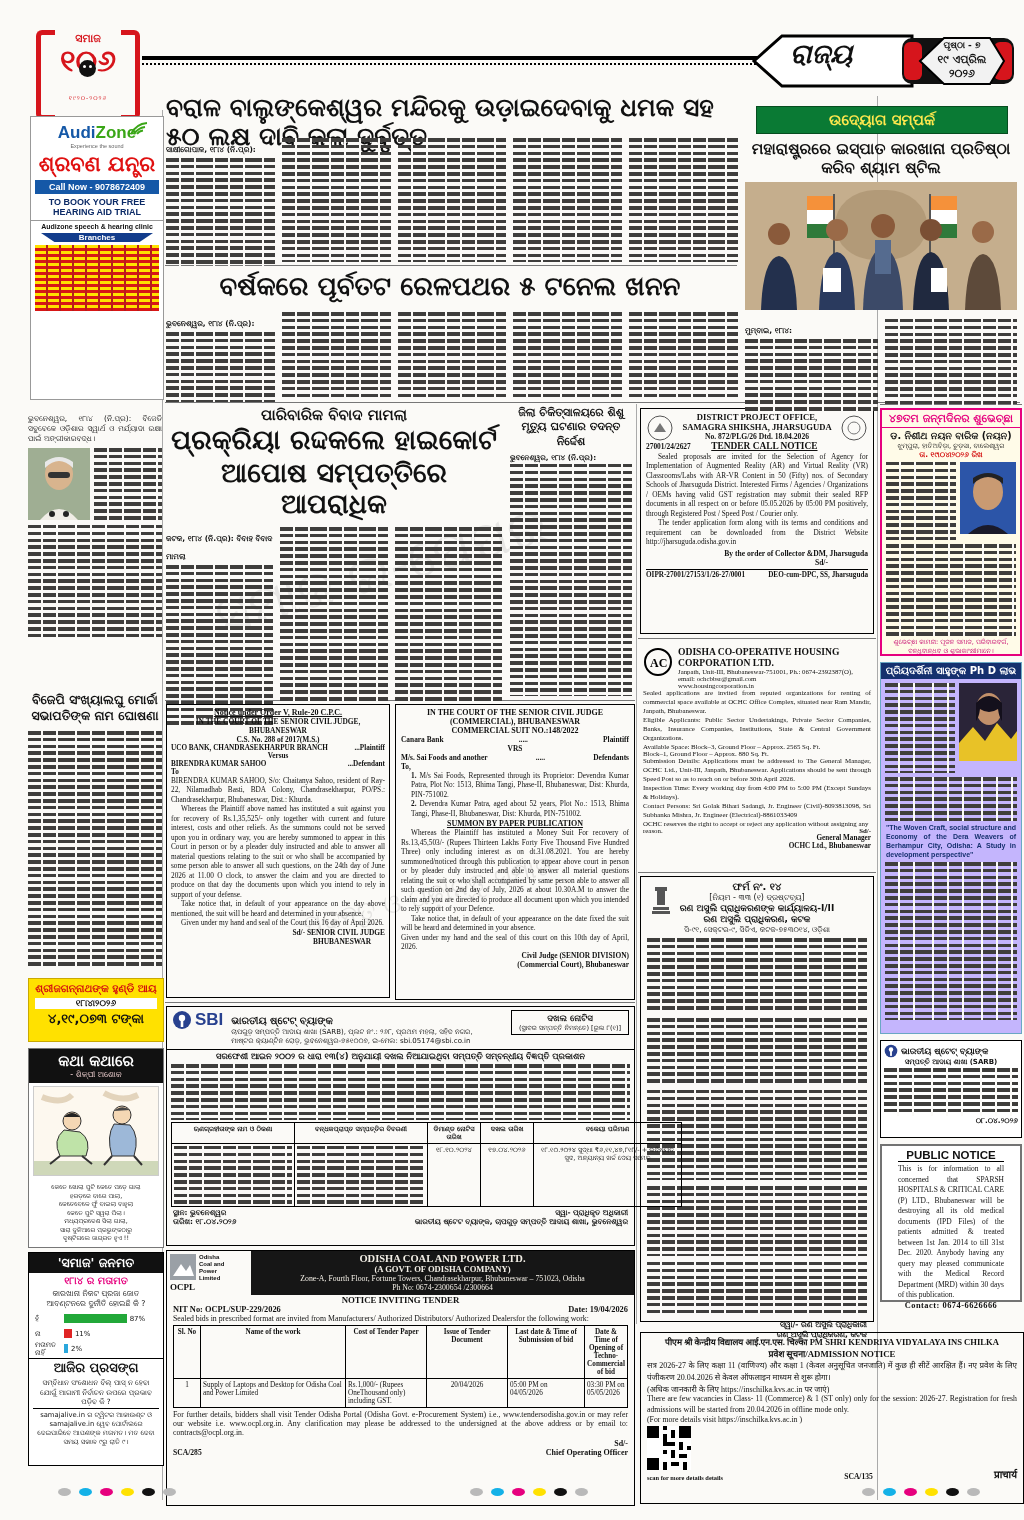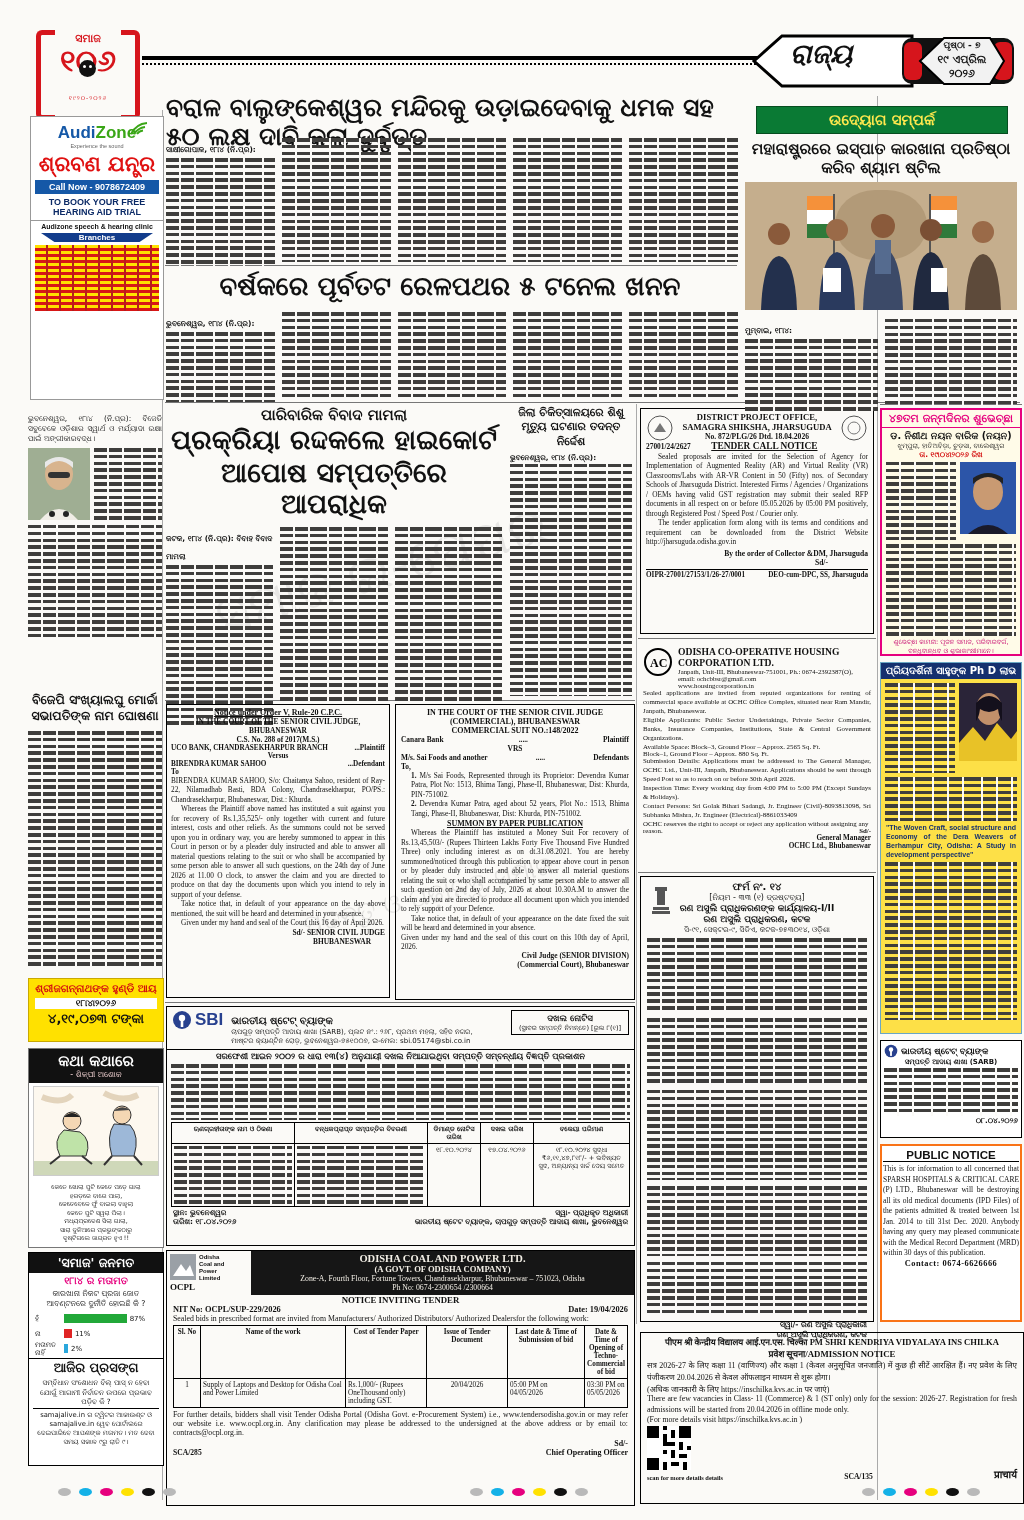--- a/index.html
+++ b/index.html
@@ -361,21 +361,21 @@
         <div class="or" style="font-size:7px;line-height:1.3;">ଚାପଗୁଡ଼ ସମ୍ପତ୍ତି ଆଦାୟ ଶାଖା (SARB), ପ୍ଲଟ ନଂ.: ୨୬୮, ପ୍ରଥମ ମହଲା, ସହିଦ ନଗର,</div>
         <div class="or" style="font-size:7px;line-height:1.3;">ମାଷ୍ଟର କ୍ୟାଣ୍ଟିନ ରୋଡ଼, ଭୁବନେଶ୍ୱର-୭୫୧୦୦୭, ଇ-ମେଲ: sbi.05174@sbi.co.in</div>
       </div>
       <div class="b c" style="width:112px;padding:2px;">
         <div class="or bold" style="font-size:8.6px;">ଦଖଲ ନୋଟିସ</div>
         <div class="or" style="font-size:6.6px;">(ସ୍ଥାବର ସମ୍ପତ୍ତି ନିମନ୍ତେ) [ରୁଲ ୮(୧)]</div>
       </div>
     </div>
     <div class="c or bold" style="font-size:8.4px;margin-top:1px;">ସରଫେଶୀ ଆଇନ ୨୦୦୨ ର ଧାରା ୧୩(୪) ଅନୁଯାୟୀ ଦଖଲ ନିଆଯାଇଥିବା ସମ୍ପତ୍ତି ସମ୍ବନ୍ଧୀୟ ବିଜ୍ଞପ୍ତି ପ୍ରକାଶନ</div>
     <div class="sim" style="height:56px;margin:2px 4px;"></div>
-    <table style="width:459px;margin:0 4px;font-size:6.6px;padding-left:6px;">
+    <table style="width:511px;margin:0 4px;font-size:6.6px;padding-left:6px;">
       <tbody>
           <tr class="or c bold">
         <th style="width:118px;">ଋଣଗ୍ରହୀତାଙ୍କ ନାମ ଓ ଠିକଣା</th>
         <th style="width:128px;">ବନ୍ଧକପ୍ରାପ୍ତ ସମ୍ପତ୍ତିର ବିବରଣୀ</th>
         <th style="width:48px;">ଡିମାଣ୍ଡ ନୋଟିସ ତାରିଖ</th>
         <th style="width:48px;">ଦଖଲ ତାରିଖ</th>
         <th>ବକେୟା ପରିମାଣ</th>
       </tr>
       <tr>
         <td>
@@ -530,21 +530,21 @@
         <rect width="56" height="72" fill="#2c55a8"></rect>
         <ellipse cx="28" cy="30" rx="15" ry="18" fill="#c99a72"></ellipse>
         <path d="M13 22 q15 -14 30 0 l0 -6 q-15 -10 -30 0 z" fill="#222"></path>
         <path d="M8 72 q20 -18 40 0 z" fill="#1a1a2a"></path>
       </svg>
     </div>
     <div class="sim" style="margin:4px 4px 0;height:92px;"></div>
     <div class="c or" style="font-size:6.6px;color:#c4006b;margin-top:2px;line-height:1.3;padding:0 3px;">ଶୁଭେଚ୍ଛା କାମନା: ପୂଜନ ସମାଜ, ପରିବାରବର୍ଗ, ବନ୍ଧୁବାନ୍ଧବ ଓ ଶୁଭାକାଂକ୍ଷୀମାନେ।</div>
   </div>
 
-  <div class="abs" style="left:880px;top:662px;width:142px;height:372px;background:#fde047;border:1px solid #6aa7c4;box-sizing:border-box;">
+  <div class="abs" style="left:880px;top:662px;width:142px;height:372px;background:#c4b5fd;border:1px solid #6aa7c4;box-sizing:border-box;">
     <div class="c or" style="background:#15306e;color:#fff;font-size:10px;font-weight:bold;padding:2px 0;">ପ୍ରିୟଦର୍ଶିନୀ ସାହୁଙ୍କ Ph D ଲାଭ</div>
     <div style="display:flex;gap:4px;padding:4px 4px 0;">
       <div class="sim" style="flex:1;height:90px;"></div>
       <svg width="58" height="78" viewBox="0 0 58 78">
         <rect width="58" height="78" fill="#2a2438"></rect>
         <path d="M0 60 l14 -16 12 14 12 -18 14 16 6 -8 0 30 -58 0 z" fill="#e8c227"></path>
         <ellipse cx="30" cy="26" rx="13" ry="16" fill="#c2906a"></ellipse>
         <path d="M17 20 q13 -14 26 0 l0 18 q-3 -4 -4 -12 q-9 6 -18 0 q-1 8 -4 12 z" fill="#14101c"></path>
       </svg>
     </div>
@@ -560,21 +560,21 @@
           <circle cx="10" cy="8" r="3.2" fill="#fff"></circle>
           <rect x="8.7" y="10" width="2.6" height="7" fill="#fff"></rect>
         </svg>
       <span class="or bold" style="font-size:8.6px;">ଭାରତୀୟ ଷ୍ଟେଟ୍ ବ୍ୟାଙ୍କ</span>
     </div>
     <div class="c or bold" style="font-size:7px;">ସମ୍ପତ୍ତି ଆଦାୟ ଶାଖା (SARB)</div>
     <div class="sim" style="height:48px;margin-top:2px;"></div>
     <div class="r or bold" style="font-size:7.4px;">୦୮.୦୪.୨୦୨୬</div>
   </div>
 
-  <div class="abs serif" style="left:880px;top:1144px;width:142px;height:178px;border:2px solid #f97316;background:#fff;padding:3px 1px;box-sizing:border-box;">
+  <div class="abs serif" style="left:880px;top:1144px;width:142px;height:158px;border:2px solid #737373;background:#fff;padding:3px 16px;box-sizing:border-box;">
     <div class="c bold" style="font-size:11.5px;font-family:'Liberation Sans',sans-serif;border-bottom:1px solid #000;">PUBLIC NOTICE</div>
     <div class="j" style="font-size:7.5px;line-height:1.4;margin-top:2px;">This is for information to all concerned that SPARSH HOSPITALS &amp; CRITICAL CARE (P) LTD., Bhubaneswar will be destroying all its old medical documents (IPD Files) of the patients admitted &amp; treated between 1st Jan. 2014 to till 31st Dec. 2020. Anybody having any query may pleased communicate with the Medical Record Department (MRD) within 30 days of this publication.</div>
     <div class="c bold" style="font-size:8.4px;letter-spacing:.5px;">Contact: 0674-6626666</div>
   </div>
 
   <div class="abs dotset" style="left:58px;top:1488px;">
     <span class="dot" style="background:#b9b9b9;"></span>
       <span class="dot" style="background:#14b1e7;"></span>
       <span class="dot" style="background:#e6007e;"></span>
       <span class="dot" style="background:#ffe100;"></span>

